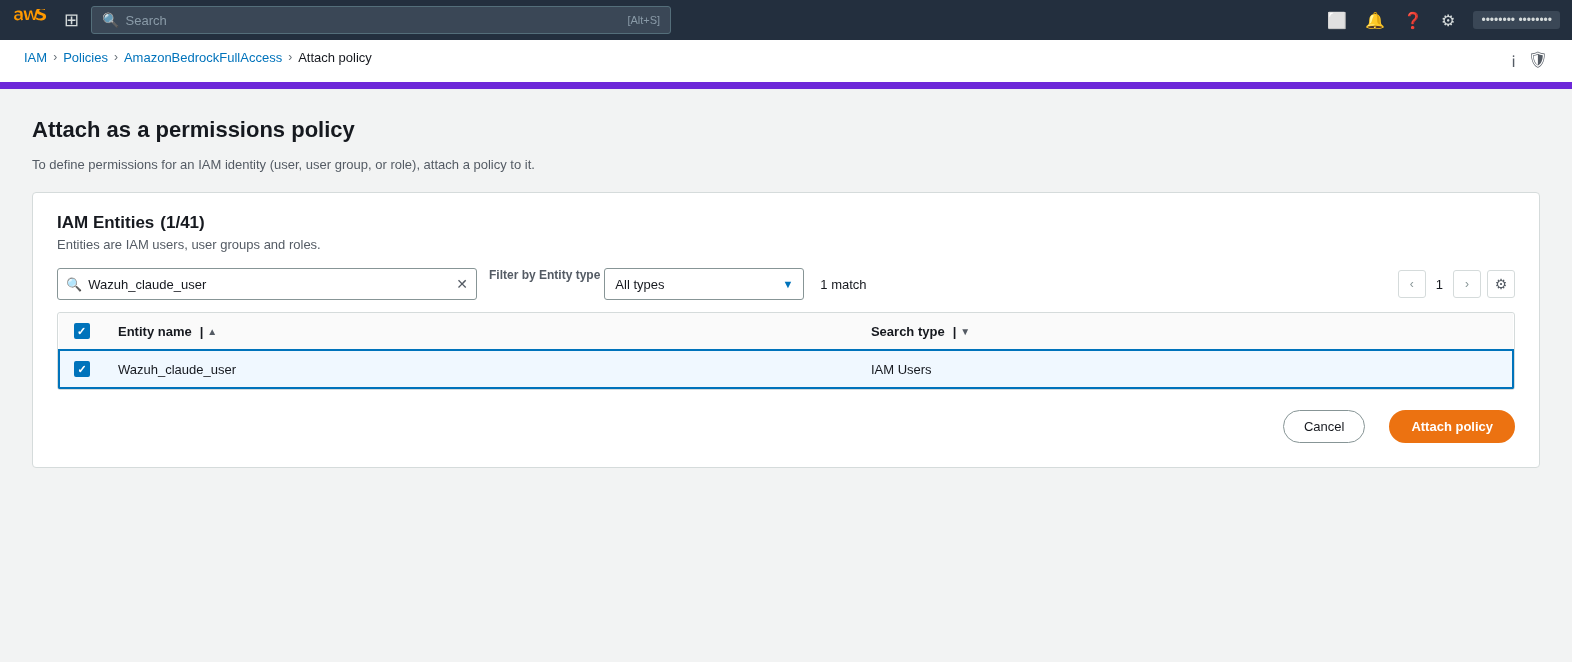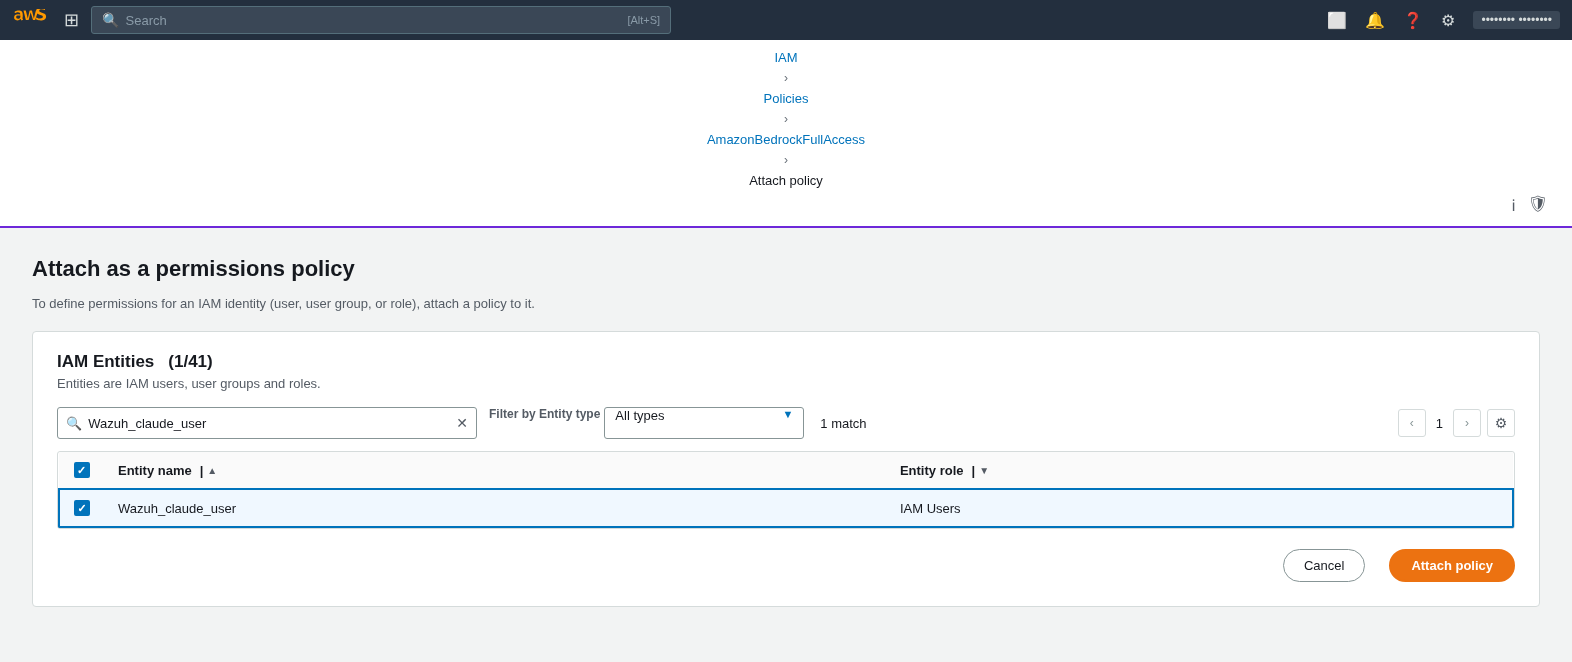--- a/index.html
+++ b/index.html
@@ -72,27 +72,25 @@
       cursor: pointer;
       white-space: nowrap;
       background: #3a4756;
       padding: 2px 8px;
       border-radius: 3px;
     }
 
     
     .breadcrumb-bar {
       background: #fff;
-      border-bottom: 2px solid #6d28d9;
+      border-bottom: 7px solid #6d28d9;
       padding: 10px 24px;
       display: flex;
-      align-items: center;
       gap: 6px;
       font-size: 13px;
-      flex-direction: column;
     }
     .breadcrumb-link {
       color: #0073bb;
       cursor: pointer;
       text-decoration: none;
     }
     .breadcrumb-sep { color: #687078; font-size: 12px; }
     .breadcrumb-current { color: #16191f; font-weight: 500; }
     .breadcrumb-right {
       margin-left: auto;
@@ -179,21 +177,21 @@
       color: #16191f;
       flex: 1;
     }
     .clear-icon {
       color: #545b64;
       cursor: pointer;
       font-size: 14px;
     }
     .type-select-wrap {
       display: flex;
-      align-items: flex-start;
+      align-items: center;
       border: 1px solid #879596;
       border-radius: 3px;
       background: #fff;
       height: 32px;
       padding: 0 10px;
       gap: 8px;
       min-width: 200px;
       cursor: pointer;
     }
     .type-select-wrap select {
@@ -390,21 +388,21 @@
     <span class="breadcrumb-right-icon">🛡</span>
   </div>
 </div>
 
 <div class="page-content">
   <h1 class="page-title">Attach as a permissions policy</h1>
   <p class="page-subtitle">To define permissions for an IAM identity (user, user group, or role), attach a policy to it.</p>
 
   <div class="card">
     <div class="card-header">
-      <div style="display:flex;align-items:baseline;gap:14px;">
+      <div style="display:flex;align-items:baseline;gap:6px;">
         <span class="card-title">IAM Entities</span>
         <span class="card-title">(1/41)</span>
       </div>
       <p class="card-subtitle">Entities are IAM users, user groups and roles.</p>
     </div>
 
     <div class="filter-row">
 
       <div class="search-input-wrap">
         <span style="color:#545b64;font-size:13px;">🔍</span>
@@ -448,21 +446,21 @@
             </th>
             <th>
               <div class="th-sortable">
                 <span>Entity name</span>
                 <span style="margin-left:4px;">|</span>
                 <span class="sort-icon">▲</span>
               </div>
             </th>
             <th>
               <div class="th-sortable">
-                <span>Entity role</span>
+                <span>Search type</span>
                 <span style="margin-left:4px;">|</span>
                 <span class="sort-icon-down">▼</span>
               </div>
             </th>
           </tr>
         </thead>
         <tbody>
           <tr class="selected-row">
             <td>
               <div class="checkbox-cell">

